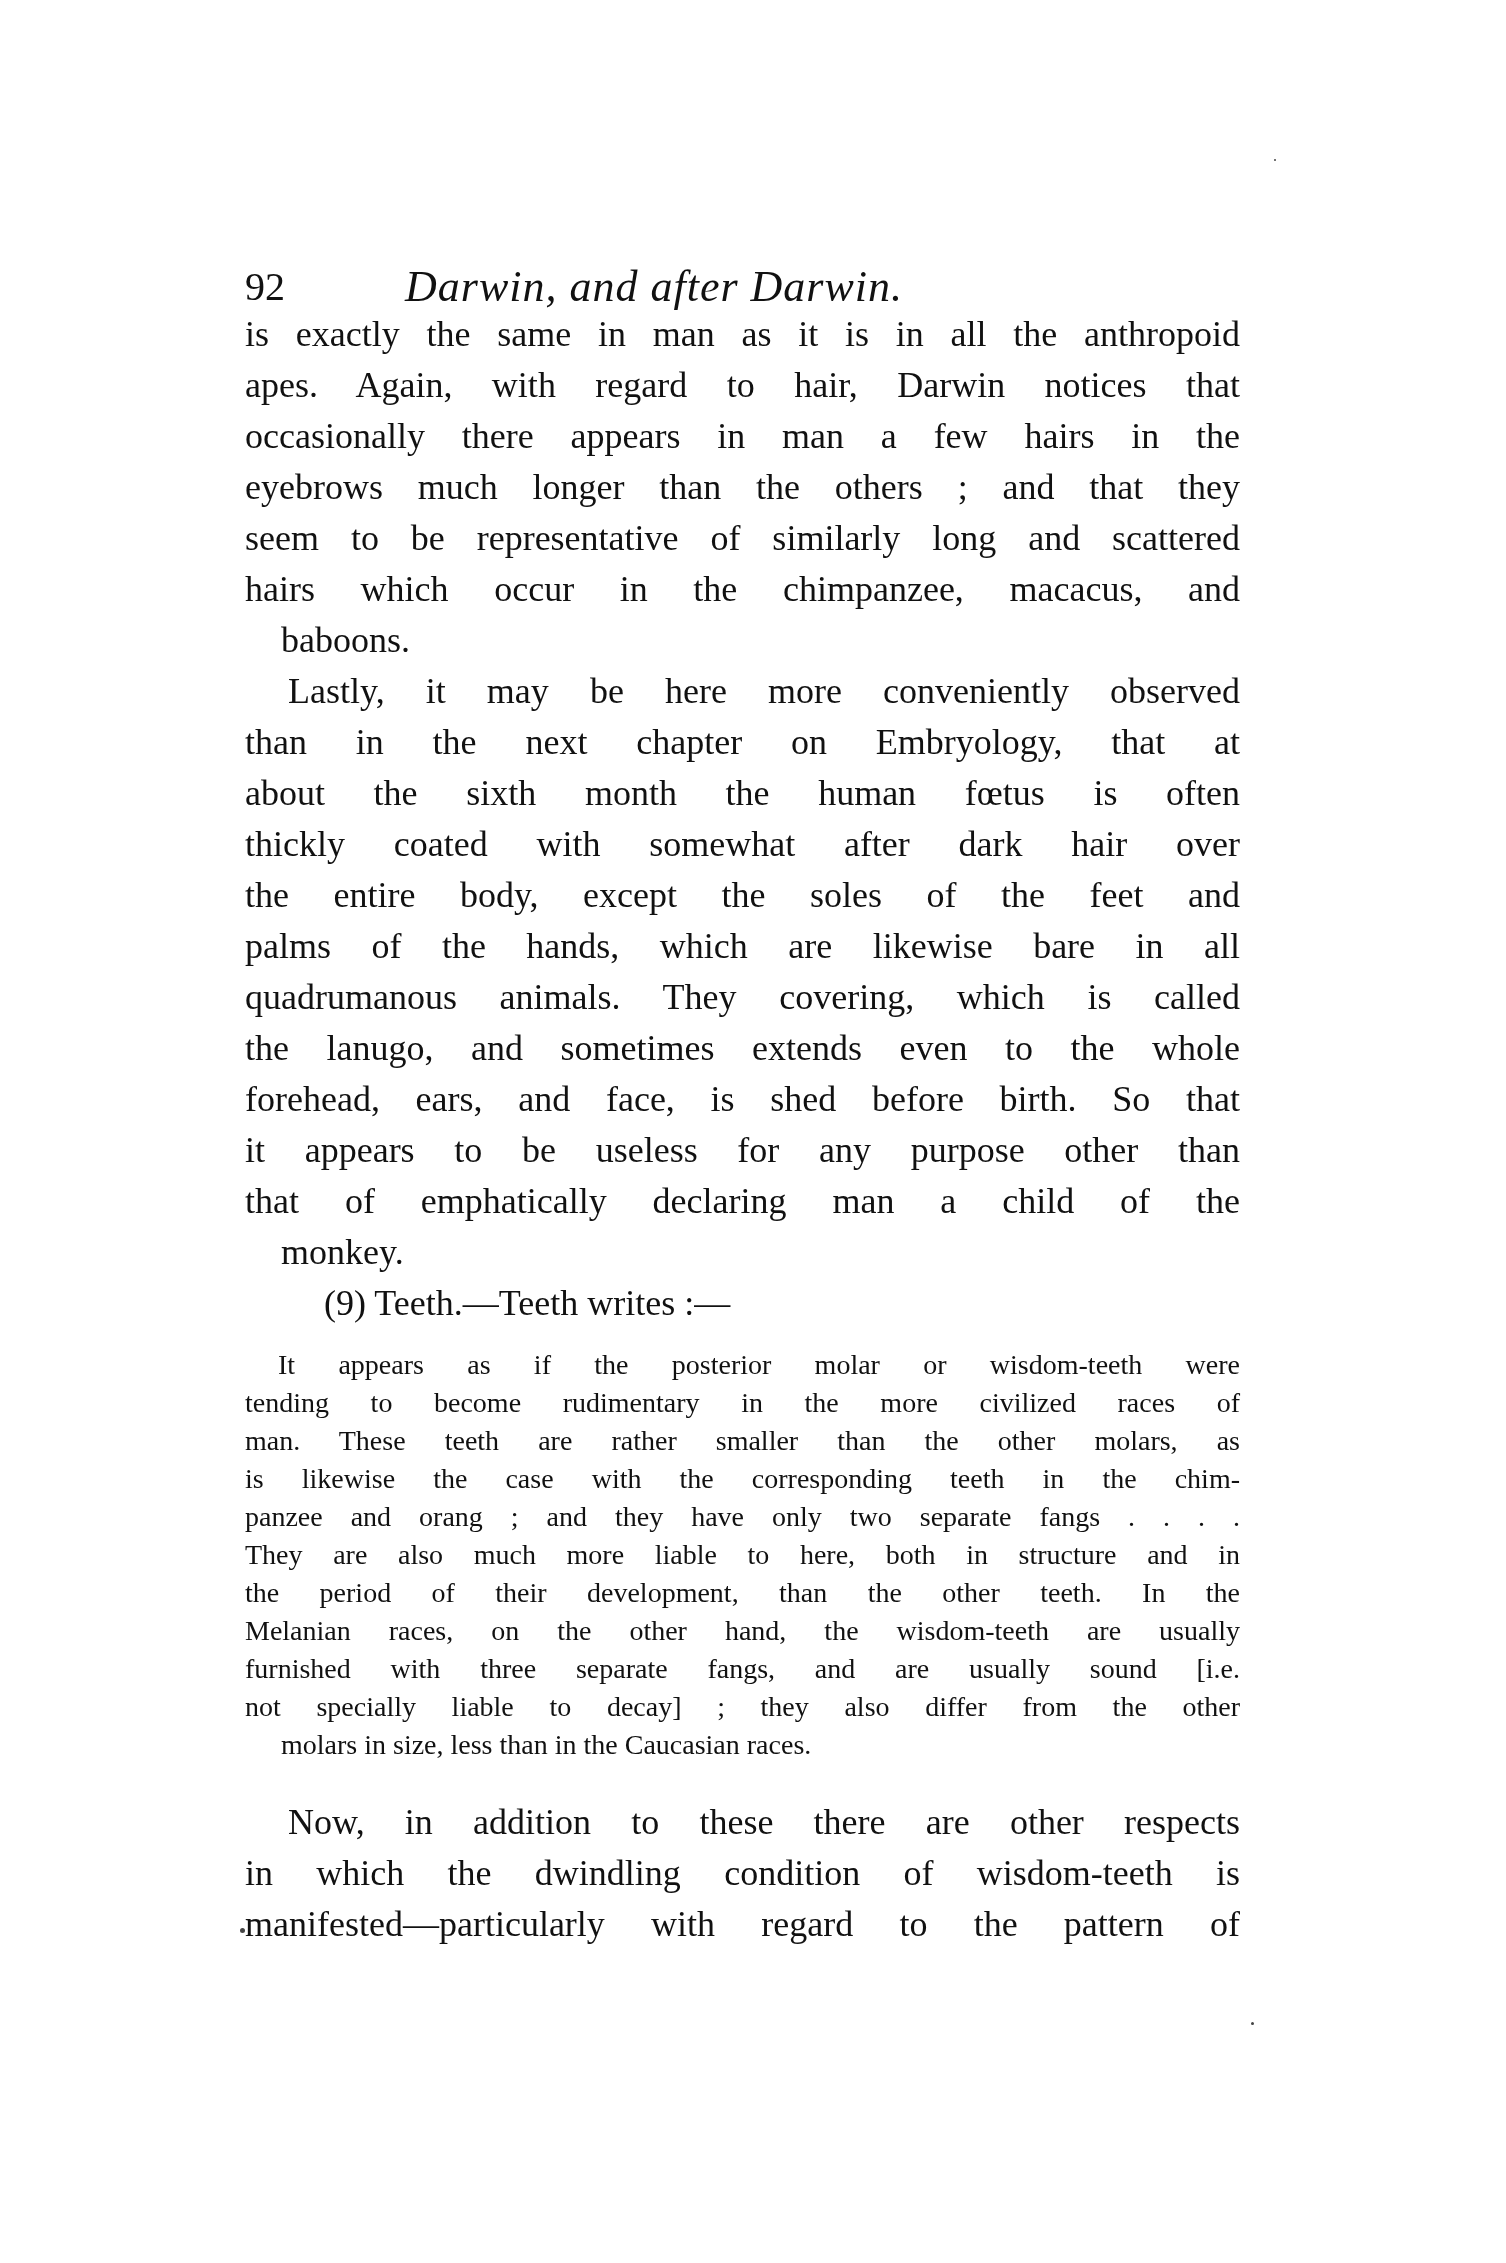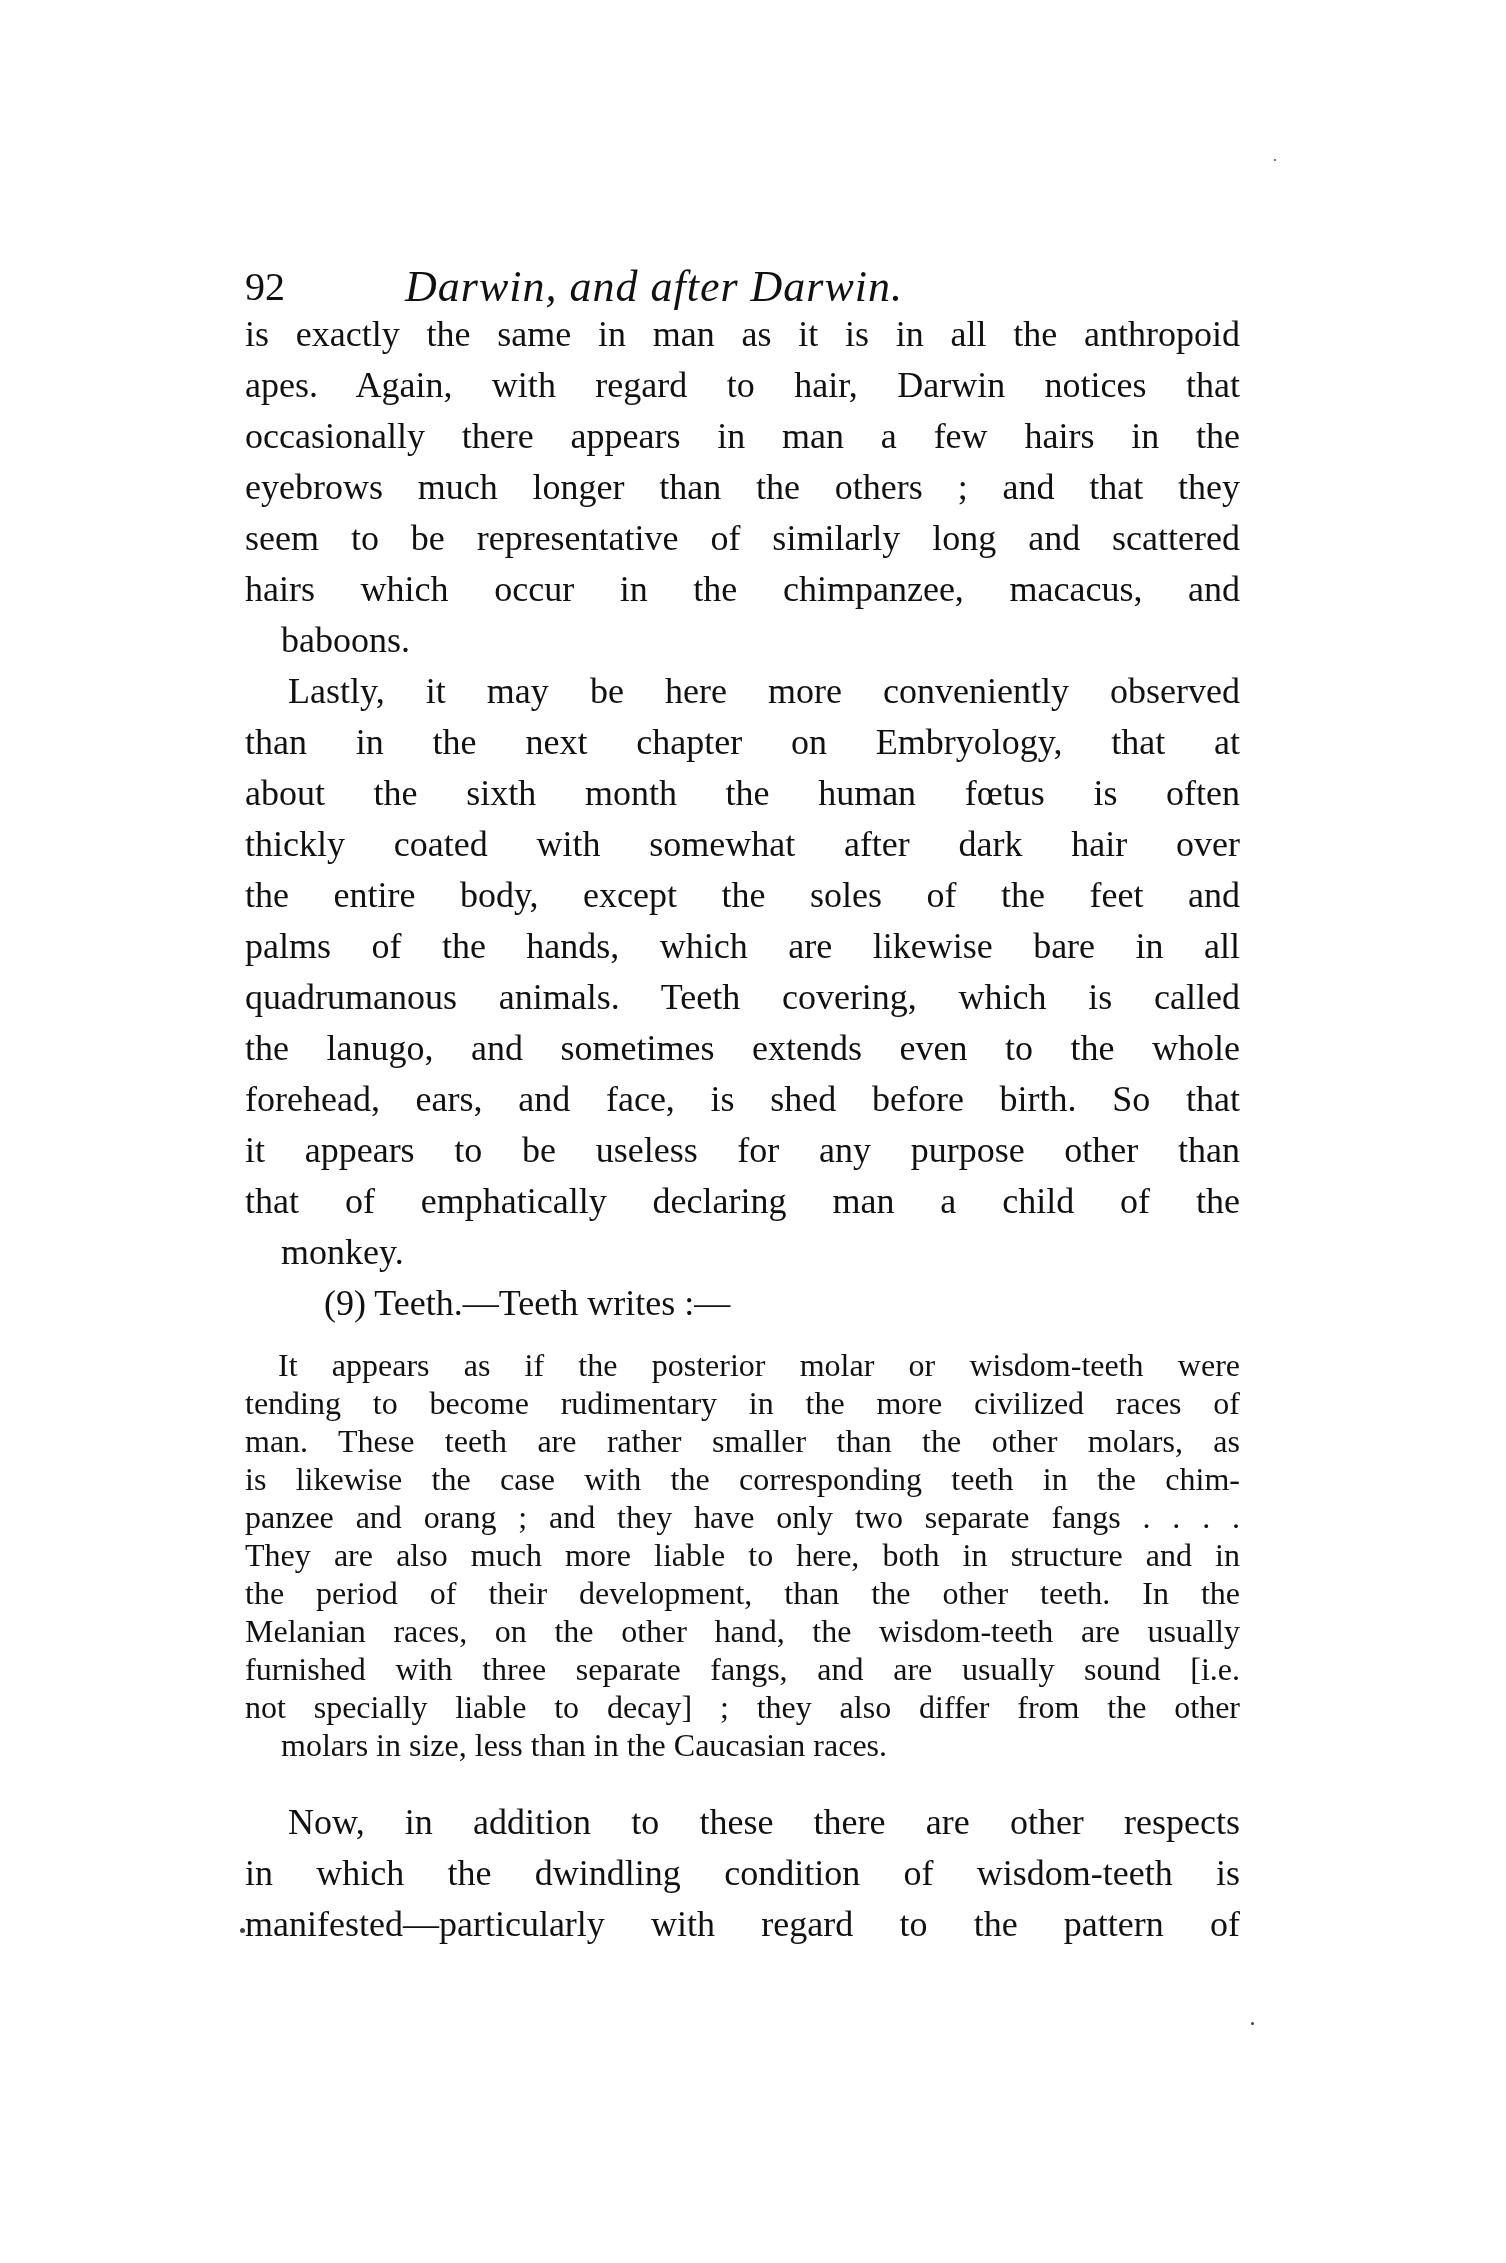--- a/index.html
+++ b/index.html
@@ -3,21 +3,21 @@
 <meta charset="utf-8">
 <style>
   html, body { margin:0; padding:0; background:#ffffff; }
   body { width:1506px; height:2263px; position:relative; overflow:hidden; color:#111; font-family:"Liberation Serif","DejaVu Serif",serif; }
   .page { position:absolute; left:0; top:0; width:1506px; height:2263px; }
   .header { position:absolute; left:245px; top:222px; width:1000px; height:50px;margin-top:40px; }
   .page-num { position:absolute; left:0; top:0; font-size:40px; line-height:50px; }
   .running-title { position:absolute; left:160px; top:0; font-size:44px; line-height:50px; font-style:italic; letter-spacing:1px; }
   .line { position:absolute; left:245px; width:995px; white-space:nowrap; text-align:justify; text-align-last:justify; }
   .body-line { font-size:36px; line-height:44px; height:44px; }
-  .quote-line { font-size:32px; line-height:36px; height:36px; }
+  .quote-line { font-size:28px; line-height:36px; height:36px; }
   .last { text-align-last:left;margin-left:36px; }
   .indent { left:288px; width:952px; }
   .q-indent { left:278px; width:962px; }
   .ital { }
   .speck { position:absolute; background:#444; border-radius:50%; }
 </style>
 </head>
 <body>
 
 <div class="page">
@@ -37,21 +37,21 @@
     <div class="line body-line last" style="top:618px">baboons.</div>
   </div>
 
   <div>
     <div class="line body-line indent" style="top:669px">Lastly, it may be here more conveniently observed</div>
     <div class="line body-line" style="top:720px">than in the next chapter on Embryology, that at</div>
     <div class="line body-line" style="top:771px">about the sixth month the human fœtus is often</div>
     <div class="line body-line" style="top:822px">thickly coated with somewhat after dark hair over</div>
     <div class="line body-line" style="top:873px">the entire body, except the soles of the feet and</div>
     <div class="line body-line" style="top:924px">palms of the hands, which are likewise bare in all</div>
-    <div class="line body-line" style="top:975px">quadrumanous animals.  Teeth covering, which is called</div>
+    <div class="line body-line" style="top:975px">quadrumanous animals.  They covering, which is called</div>
     <div class="line body-line" style="top:1026px">the lanugo, and sometimes extends even to the whole</div>
     <div class="line body-line" style="top:1077px">forehead, ears, and face, is shed before birth.  So that</div>
     <div class="line body-line" style="top:1128px">it appears to be useless for any purpose other than</div>
     <div class="line body-line" style="top:1179px">that of emphatically declaring man a child of the</div>
     <div class="line body-line last" style="top:1230px">monkey.</div>
   </div>
 
   <div class="line body-line indent last" style="top:1281px">
     <span>(9)</span>
     <span class="ital">Teeth.</span><span>—Teeth writes :—</span>

